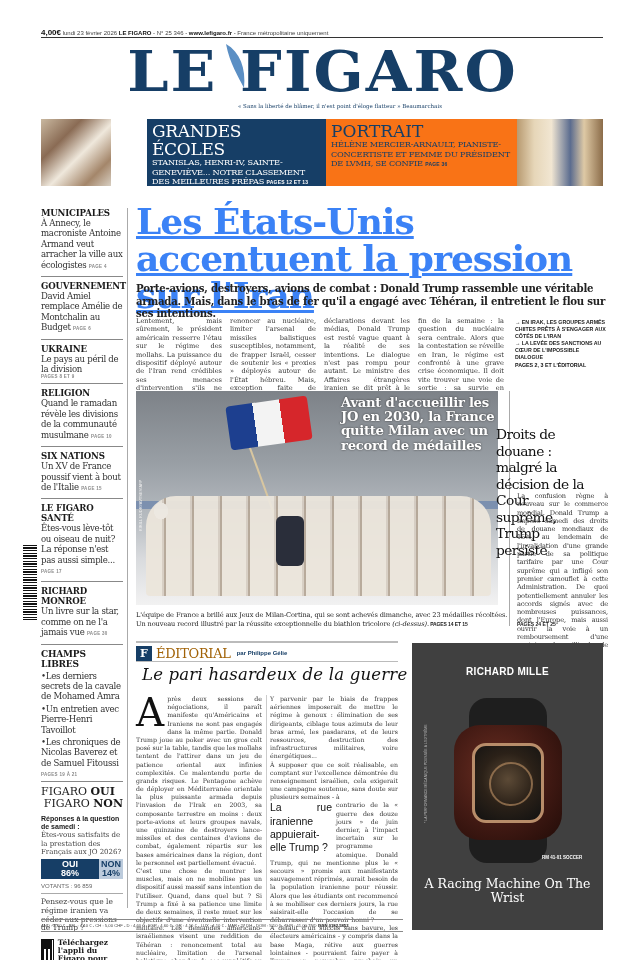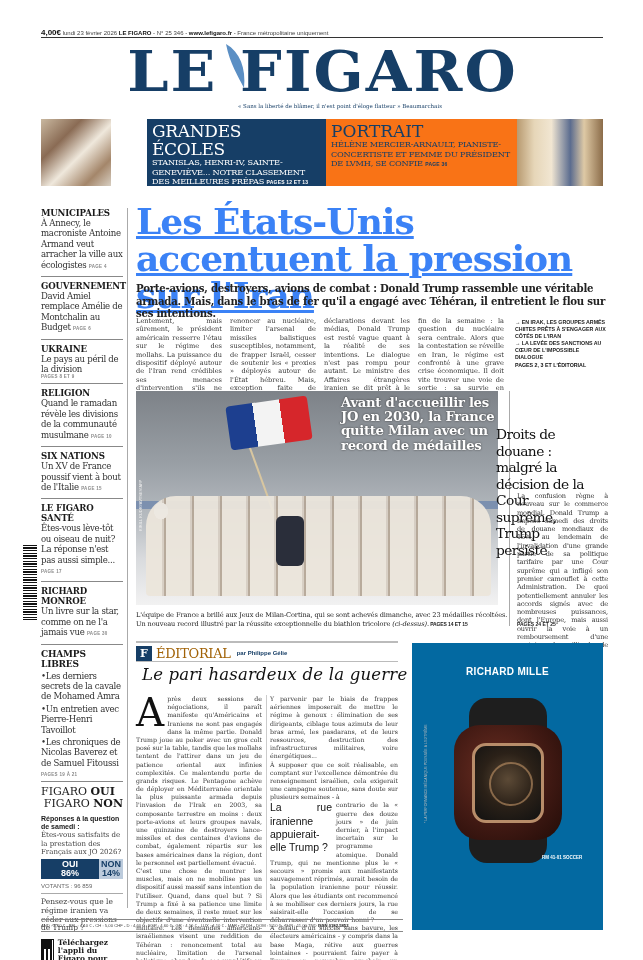--- a/index.html
+++ b/index.html
@@ -99,21 +99,21 @@
   .ed-label { font-size: 13px; color: #a16207; letter-spacing: -0.3px; }
   .ed-by { font-family: "Liberation Sans", sans-serif; font-weight: bold; font-size: 6px; color: #163e66; margin-left: 2px; }
   .ed-title { left: 142px; top: 665px; width: 270px; font-style: italic; font-size: 16.5px; line-height: 20px; color: #111; letter-spacing: 0.2px; }
   .ed-col1 { left: 136px; top: 695px; width: 126px; font-size: 6.2px; line-height: 8.18px; text-align: justify; color: #333; }
   .ed-col1 .drop { float: left; font-size: 39px; line-height: 31px; margin: 2px 3px 0 0; color: #111; }
   .ed-col2 { left: 270px; top: 695px; width: 128px; font-size: 6.2px; line-height: 8.18px; text-align: justify; color: #333; }
   .ed-col2 .pull { float: left; width: 62px; font-family: "Liberation Sans", sans-serif; font-size: 10.5px; line-height: 13.3px; color: #111; margin: 0 4px 0 0; }
   .ed-col-sep { left: 266px; top: 695px; width: 1px; height: 215px; background: #ccc; }
 
   
-  .ad { left: 412px; top: 643px; width: 191px; height: 287px; background: #0369a1; color: #fff; overflow: hidden; }
+  .ad { left: 412px; top: 643px; width: 191px; height: 287px; background: #404040; color: #fff; overflow: hidden; }
   .ad .brand { position: absolute; left: 0; top: 23px; width: 100%; text-align: center; font-family: "Liberation Sans", sans-serif; font-weight: bold; font-size: 10px; letter-spacing: 0.3px; }
   .ad .watch-strap { position: absolute; left: 57px; top: 55px; width: 78px; height: 165px; background: #1e1e1e; border-radius: 18px; }
   .ad .watch-case { position: absolute; left: 42px; top: 82px; width: 108px; height: 115px; border-radius: 26px; background: radial-gradient(ellipse at 40% 40%, #6b2e22 0%, #3e1812 60%, #220c08 100%); }
   .ad .watch-dial { position: absolute; left: 60px; top: 100px; width: 72px; height: 80px; border-radius: 14px; border: 3px solid #b88d6a; background: radial-gradient(circle at 50% 45%, #5c4a36 0%, #2b2118 50%, #111 100%); }
   .ad .watch-dial::after { content: ""; position: absolute; left: 14px; top: 16px; width: 40px; height: 40px; border-radius: 50%; border: 2px solid #c29467; opacity: 0.6; }
   .ad .model { position: absolute; left: 130px; top: 212px; font-family: "Liberation Sans", sans-serif; font-weight: bold; font-size: 4.5px; }
   .ad .tag { position: absolute; left: 0; top: 234px; width: 100%; text-align: center; font-family: "DejaVu Serif", serif; font-size: 12.5px; line-height: 14px; }
   .ad .legal { position: absolute; left: 12px; top: 180px; font-family: "Liberation Sans", sans-serif; font-size: 3.5px; color: #bbb; transform: rotate(-90deg); transform-origin: left top; white-space: nowrap; }
 
   
@@ -275,18 +275,19 @@
   <span>contrario de la « guerre des douze jours » de juin dernier, à l'impact incertain sur le programme atomique. Donald Trump, qui ne mentionne plus le « secours » promis aux manifestants sauvagement réprimés, aurait besoin de la population iranienne pour réussir. Alors que les étudiants ont recommencé à se mobiliser ces derniers jours, la rue saisirait-elle l'occasion de se débarrasser d'un pouvoir honni ?</span>
   <div>À défaut d'un succès sans bavure, les électeurs américains - y compris dans la base Maga, rétive aux guerres lointaines - pourraient faire payer à Trump en novembre prochain un aventurisme qu'il a toujours reproché à ses prédécesseurs. ■</div>
 </div>
 
 <div class="abs ad">
   <div class="brand">RICHARD MILLE</div>
   <div class="watch-strap"></div>
   <div class="watch-case"></div>
   <div class="watch-dial"></div>
   <div class="model">RM 41-01 SOCCER</div>
+  <div class="tag">A Racing Machine On The Wrist</div>
   <div class="legal">* LA PERFORMANCE MÉCANIQUE POUSSÉE À L'EXTRÊME</div>
 </div>
 
 <div class="abs footer">
   <span>AND : 4,60 € - BEL : 4,10 € - CH : 5,00 CHF - D : 4,60 € - ESP : 4,60 € - GR : 4,10 € - LUX : 4,10 € - MAR : 27 DH - DOM : 5,10 € - TUN : 11,00 TND</span> <b>ISSN 0182.5852</b>
 </div>
 
 </body></html>

